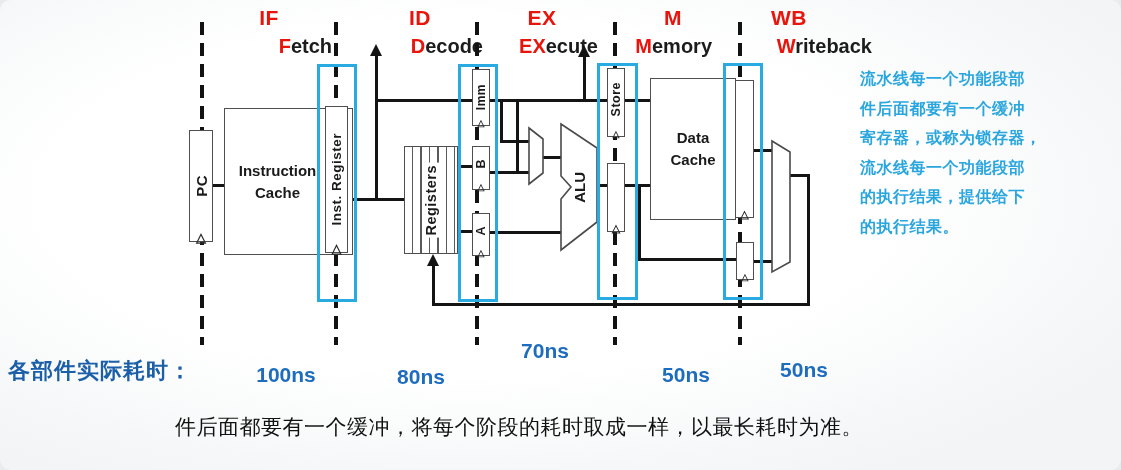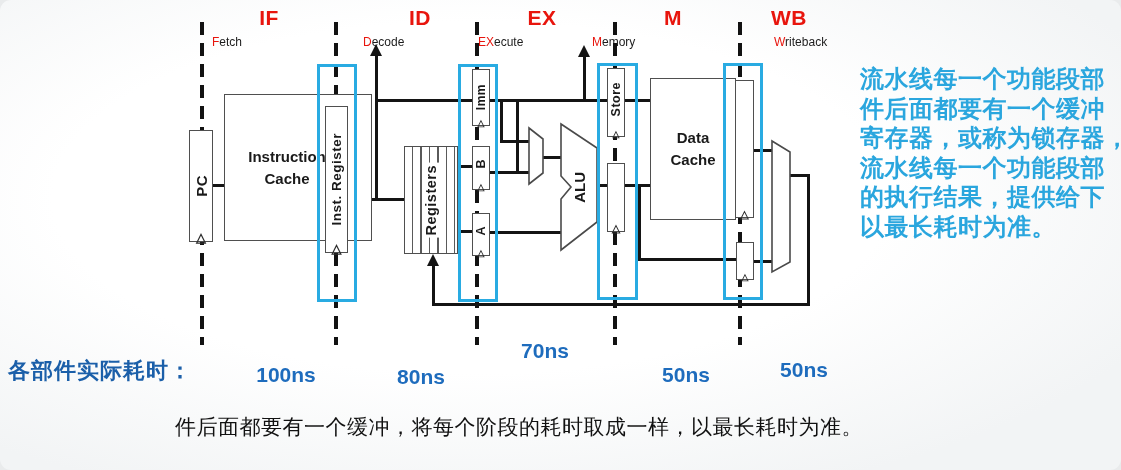--- a/index.html
+++ b/index.html
@@ -5,22 +5,22 @@
   html,body{margin:0;padding:0;background:#e9ebec;}
   #canvas{
     position:relative;width:1121px;height:470px;overflow:hidden;
     background:radial-gradient(ellipse 760px 320px at 42% 42%, #ffffff 55%, #f2f4f5 100%);
     font-family:"Liberation Sans", sans-serif;
     border-radius:11px;
   }
   
   .sabbr{position:absolute;top:6px;width:120px;text-align:center;
     font-size:21px;font-weight:bold;color:#e8150d;letter-spacing:.5px;}
-  .sname{position:absolute;top:35px;width:120px;text-align:left;
-    font-size:12px;font-weight:normal;color:#1c1c1c;}
+  .sname{position:absolute;top:35px;width:120px;text-align:right;
+    font-size:20px;font-weight:bold;color:#1c1c1c;}
   .sname .rp{color:#e8150d;}
   
   .d{position:absolute;top:22px;width:4px;height:323px;
     background:repeating-linear-gradient(to bottom,#121212 0 13px,transparent 13px 21px);}
   
   .w{position:absolute;background:#141414;z-index:2;}
   
   .ah{position:absolute;width:0;height:0;z-index:2;
     border-left:6.5px solid transparent;border-right:6.5px solid transparent;
     border-bottom:12px solid #141414;}
@@ -43,39 +43,39 @@
   .alulabel span{writing-mode:vertical-rl;transform:rotate(180deg);font-weight:bold;font-size:15px;color:#1a1a1a;}
   
   #timing-label{position:absolute;left:8px;top:356px;font-size:22px;font-weight:bold;
     color:#1b5fa9;letter-spacing:1px;}
   .tns{position:absolute;width:110px;text-align:center;font-size:21px;font-weight:bold;color:#1e6cbd;}
   
   .cap{position:absolute;left:175px;font-size:21px;color:#111;
     font-family:"Liberation Serif", serif;letter-spacing:.5px;}
   
   #note{position:absolute;left:860px;top:64px;width:258px;z-index:7;}
-  #note .nline{font-size:24px;font-weight:bold;color:#2aa6de;line-height:29.5px;
+  #note .nline{font-size:16px;font-weight:bold;color:#2aa6de;line-height:29.5px;
     letter-spacing:.5px;white-space:nowrap;}
 </style>
 </head>
 <body>
 
 <div id="canvas">
 
   <div class="sabbr" style="left:209px">IF</div>
   <div class="sabbr" style="left:360px">ID</div>
   <div class="sabbr" style="left:482px">EX</div>
   <div class="sabbr" style="left:613px">M</div>
   <div class="sabbr" style="left:729px">WB</div>
 
   <div class="sname" style="left:212px"><span class="rp">F</span><span>etch</span></div>
   <div class="sname" style="left:363px"><span class="rp">D</span><span>ecode</span></div>
   <div class="sname" style="left:478px"><span class="rp">EX</span><span>ecute</span></div>
   <div class="sname" style="left:592px"><span class="rp">M</span><span>emory</span></div>
-  <div class="sname" style="left:774px"><span class="rp">W</span><span>riteback</span></div>
+  <div class="sname" style="left:752px"><span class="rp">W</span><span>riteback</span></div>
 
   <div class="d" style="left:200px"></div>
   <div class="d" style="left:334px"></div>
   <div class="d" style="left:475px"></div>
   <div class="d" style="left:613px"></div>
   <div class="d" style="left:738px"></div>
 
   <div class="w" style="left:213px;top:184px;width:11px;height:3px"></div>
   <div class="w" style="left:347px;top:198px;width:57px;height:3px"></div>
   <div class="w" style="left:375px;top:55px;width:3px;height:146px"></div>
@@ -103,21 +103,21 @@
 
   <div class="ah" style="left:370px;top:44px"></div>
   <div class="ah" style="left:578px;top:45px"></div>
   <div class="ah" style="left:427px;top:254px"></div>
 
   <div class="bx" style="left:189px;top:130px;width:24px;height:112px">
     <span class="vlabel" style="font-size:15px">PC</span>
     <span class="clk" style="font-size:13px">△</span>
   </div>
 
-  <div class="bx" style="left:224px;top:94px;width:148px;height:147px">
+  <div class="bx" style="left:224px;top:108px;width:129px;height:147px">
     <div class="hlabel" style="width:100px;margin-right:22px">
       <div>Instruction</div>
       <div>Cache</div>
     </div>
   </div>
 
   <div class="bx" style="left:325px;top:106px;width:23px;height:147px">
     <span class="vlabel" style="font-size:13.5px">Inst. Register</span>
     <span class="clk" style="font-size:13px">△</span>
   </div>
@@ -187,16 +187,16 @@
   <div class="tns" style="left:749px;top:358px">50ns</div>
 
   <div class="cap" style="top:413px">件后面都要有一个缓冲，将每个阶段的耗时取成一样，以最长耗时为准。</div>
 
   <div id="note">
     <div class="nline">流水线每一个功能段部</div>
     <div class="nline">件后面都要有一个缓冲</div>
     <div class="nline">寄存器，或称为锁存器，</div>
     <div class="nline">流水线每一个功能段部</div>
     <div class="nline">的执行结果，提供给下</div>
-    <div class="nline">以最长耗时为准。</div>
+    <div class="nline">的执行结果。</div>
   </div>
 
 </div>
 
 </body></html>

